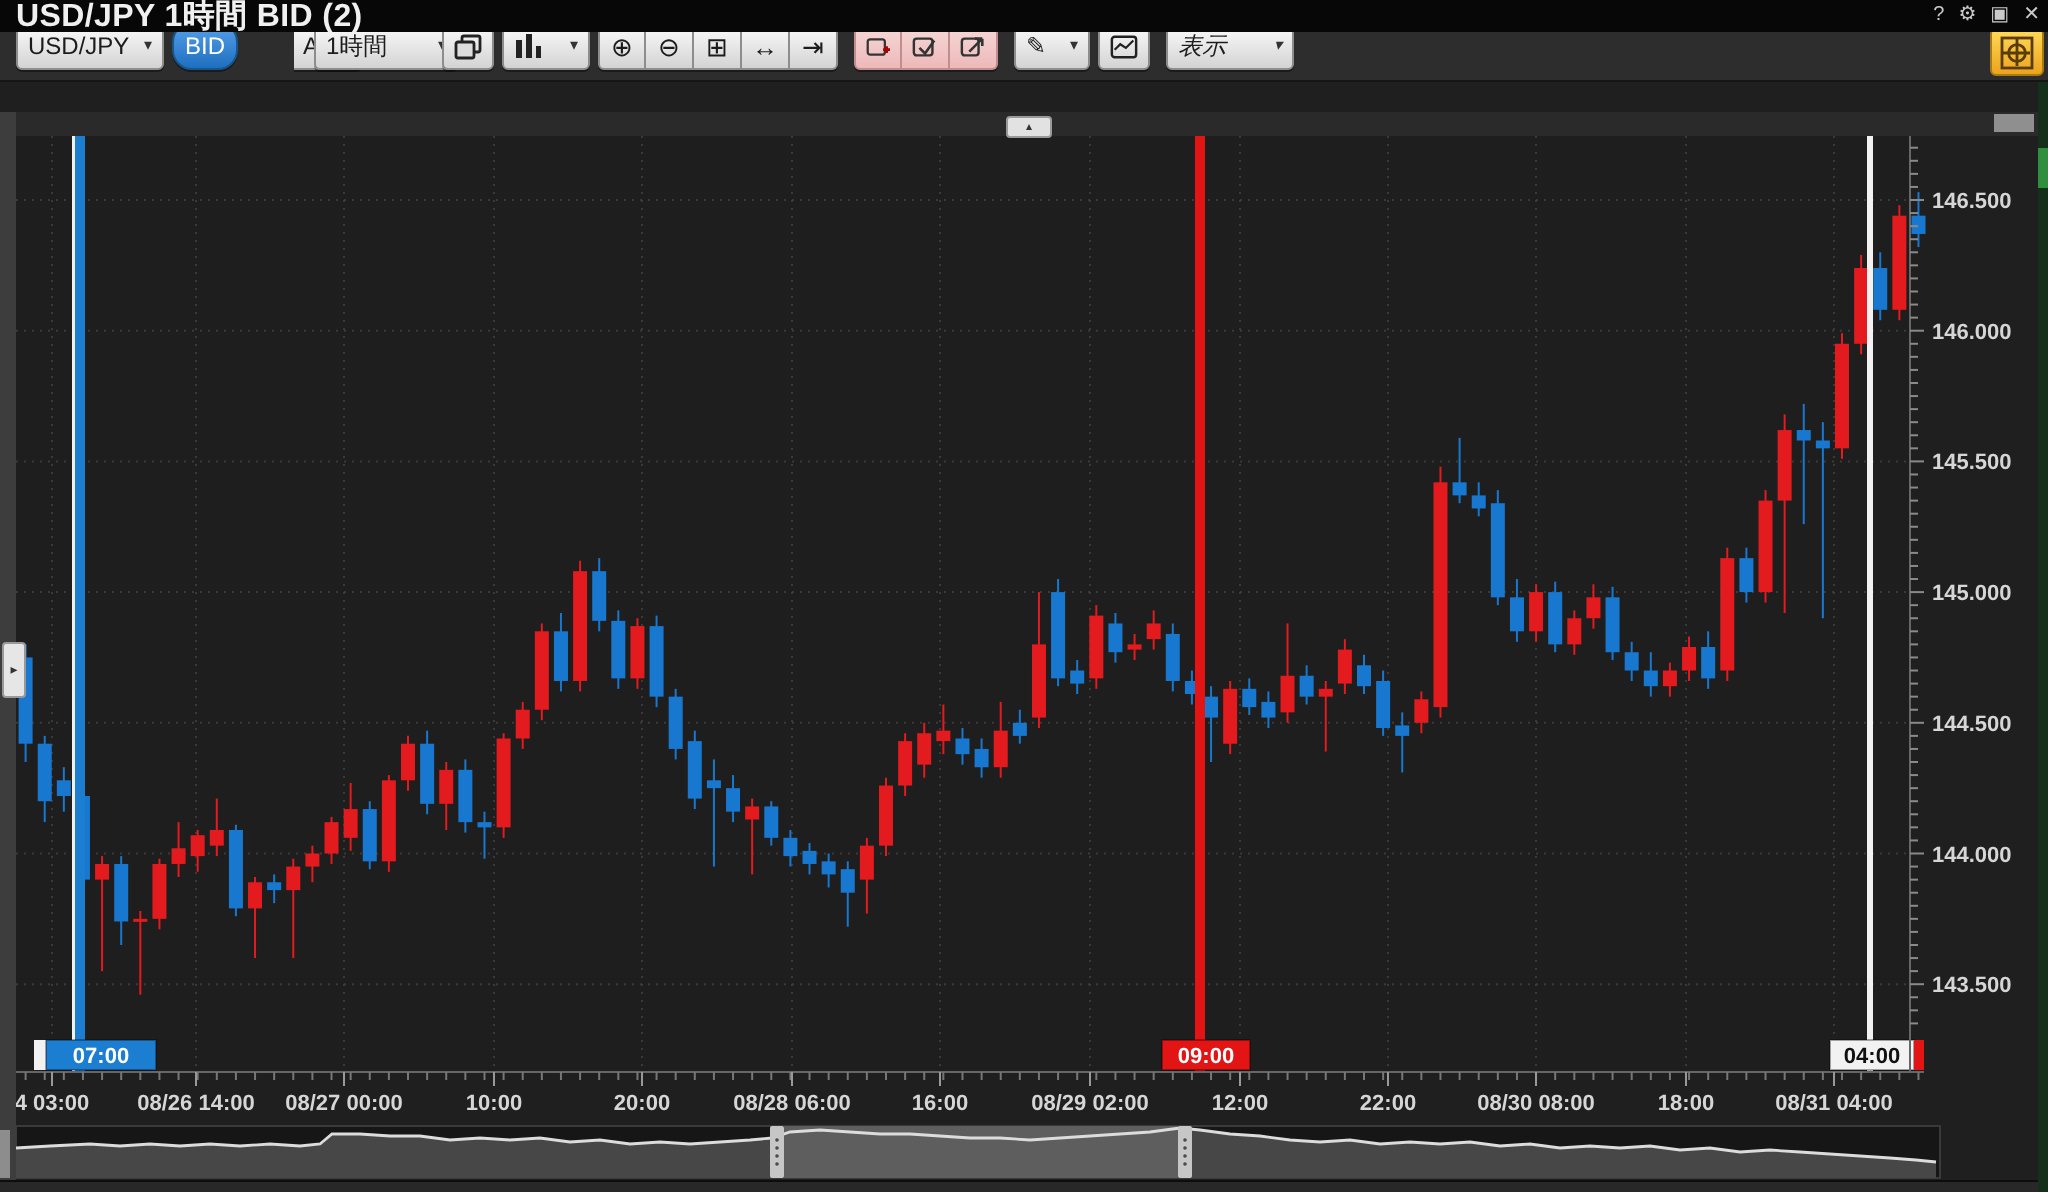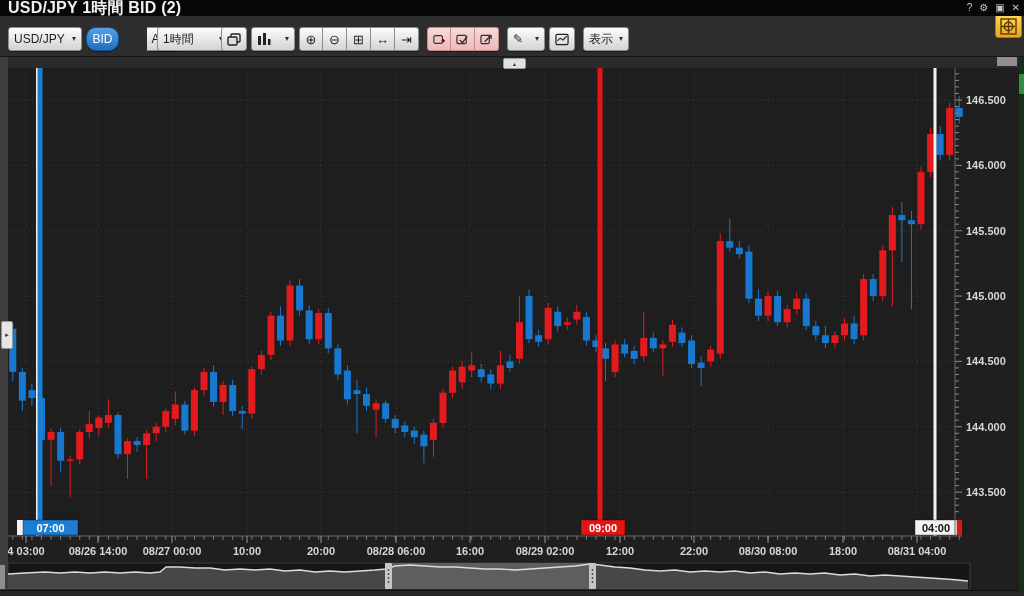--- a/index.html
+++ b/index.html
@@ -5,21 +5,21 @@
   html,body{margin:0;padding:0;background:#101010;}
   #app{position:relative;width:1024px;height:596px;background:#1f1f1f;overflow:hidden;
        font-family:"Liberation Sans",sans-serif;-webkit-font-smoothing:antialiased;}
   
   #titlebar{position:absolute;left:0;top:0;width:1024px;height:16px;background:#070707;z-index:5;
             display:flex;align-items:center;}
   #titlebar .title{color:#f0f0f0;font-size:16px;font-weight:bold;margin-left:8px;letter-spacing:.2px;}
   #titlebar .winicons{position:absolute;right:4px;top:0;height:16px;display:flex;align-items:center;gap:7px;}
   #titlebar .winicons span{color:#c9c9c9;font-size:10px;line-height:16px;cursor:default;}
   
-  #toolbar{position:absolute;left:0;top:16px;width:1024px;height:40px;background:#2d2d2d;
+  #toolbar{position:absolute;left:0;top:0;width:1024px;height:40px;background:#2d2d2d;
            border-bottom:1px solid #151515;z-index:4;text-align:center;}
   .tbtn{position:absolute;top:11px;height:24px;box-sizing:border-box;
         background:linear-gradient(#fcfcfc,#d3d3d3);border:1px solid #8d8d8d;border-radius:3px;
         color:#1c1c1c;font-size:12px;display:flex;align-items:center;justify-content:center;
         gap:4px;padding:0 5px;box-shadow:0 1px 0 rgba(0,0,0,.4);}
   .tbtn .caret{font-size:8px;color:#333;line-height:1;}
   .jl{border-top-right-radius:0;border-bottom-right-radius:0;}
   .jm{border-radius:0;border-left:none;}
   .jr{border-top-left-radius:0;border-bottom-left-radius:0;border-left:none;}
   .active-blue{background:linear-gradient(#55a0ea,#1f6fc0);color:#fff;border-color:#17568f;border-radius:10px;}
@@ -799,21 +799,21 @@
     <div class="tbtn" style="left:507px;width:38px;justify-content:space-between;">
       <span class="glyph" style="font-size:12px;">✎</span>
       <span class="caret">▾</span>
     </div>
     <div class="tbtn" style="left:549px;width:26px;">
       <svg width="15" height="13" viewBox="0 0 15 13">
         <rect x="1" y="1" width="13" height="11" rx="1.5" fill="none" stroke="#222" stroke-width="1.3"></rect>
         <path d="M2.5 8 l3 -3 l3 2 l4 -4" fill="none" stroke="#222" stroke-width="1.2"></path>
       </svg>
     </div>
-    <div class="tbtn" style="left:583px;width:46px;justify-content:space-between;">
+    <div class="tbtn" style="left:583px;width:64px;justify-content:space-between;font-style:italic;">
       <span>表示</span>
       <span class="caret">▾</span>
     </div>
   </div>
 
   <div id="yellow-btn">
     <svg width="17" height="17" viewBox="0 0 17 17">
       <rect x="1" y="1" width="15" height="15" fill="none" stroke="#5a3c00" stroke-width="1.4"></rect>
       <circle cx="8.5" cy="8.5" r="4.2" fill="none" stroke="#5a3c00" stroke-width="1.4"></circle>
       <path d="M8.5 1 v14 M1 8.5 h14" stroke="#5a3c00" stroke-width="1.4"></path>

